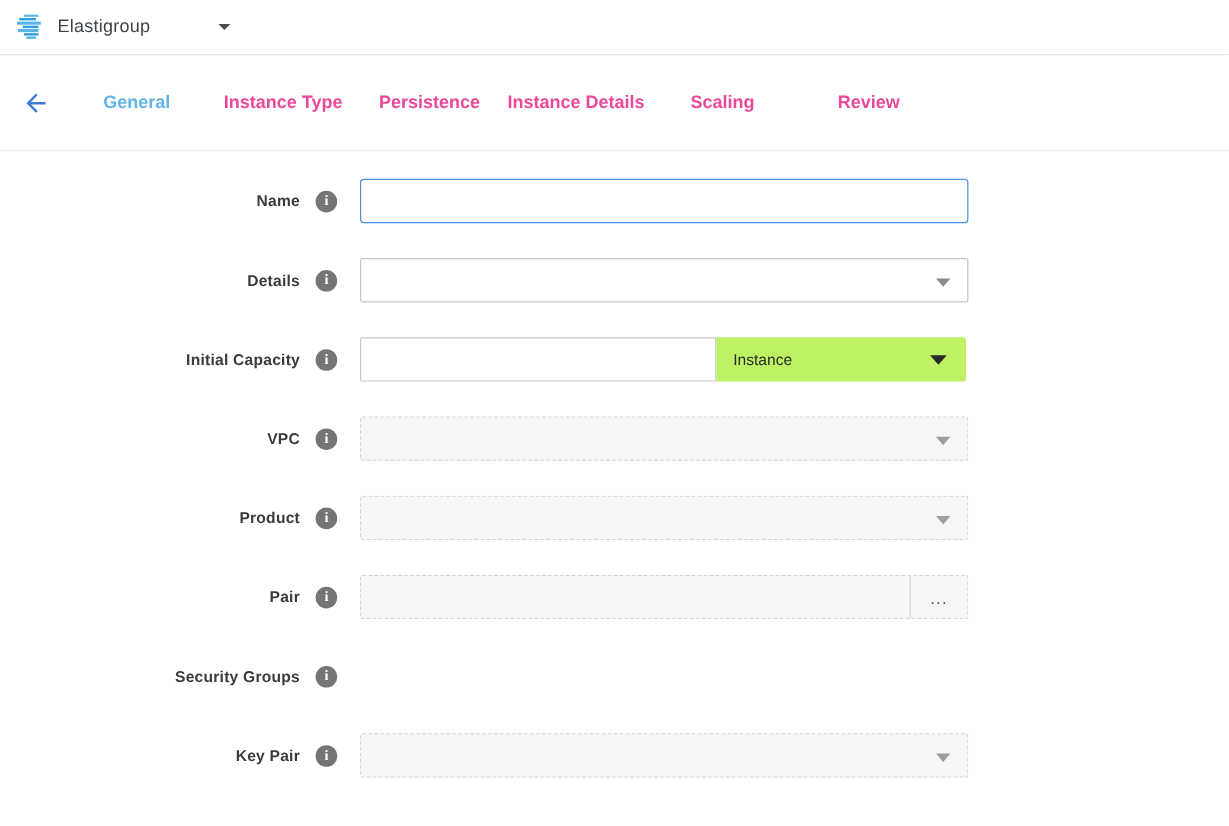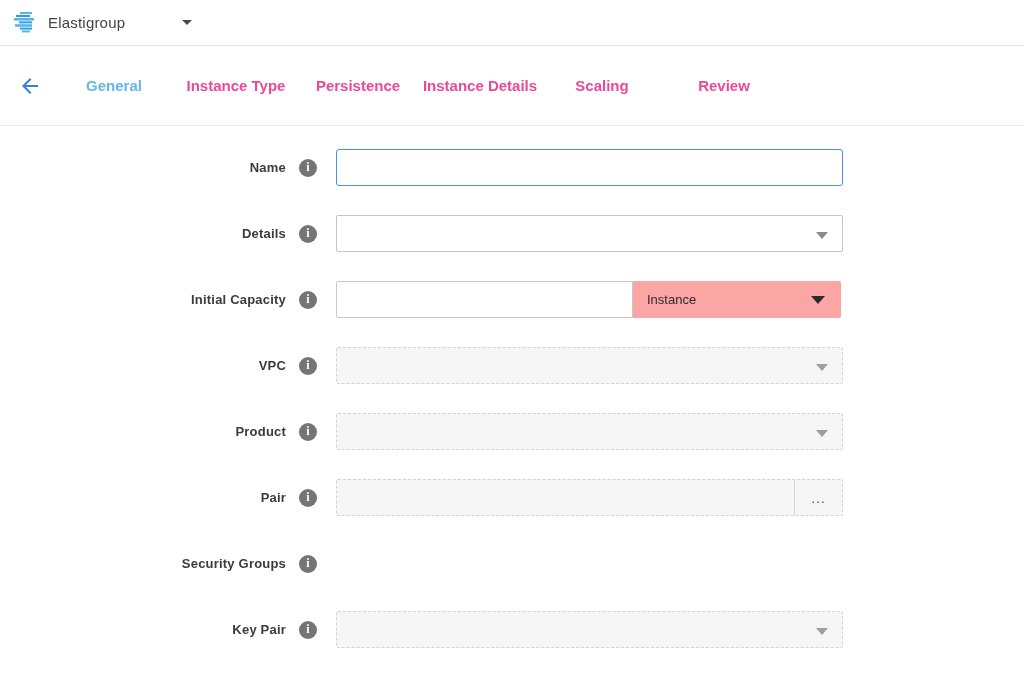--- a/index.html
+++ b/index.html
@@ -18,21 +18,21 @@
   
   .tabbar { height: 80px; display: flex; align-items: center; border-bottom: 1px solid #ececec; }
   .back-btn { width: 24px; height: 24px; margin-left: 18px; cursor: pointer; flex: 0 0 auto; }
   .tabs { display: flex; margin-left: 11px; font-weight: bold; }
   .tab { width: 122px; text-align: center; font-size: 15px; color: #ec4899;
     cursor: pointer; white-space: nowrap; }
   .tab.active { color: #64b5e8; }
 
   
   .form { padding-top: 23px; }
-  .row { display: flex; align-items: center; height: 37px; margin-bottom: 29px; padding-left: 36px; }
+  .row { display: flex; align-items: center; height: 37px; margin-bottom: 29px; }
   .label-group { width: 281px; display: flex; justify-content: flex-end; align-items: center;
     flex: 0 0 auto; }
   .field-label { font-size: 13px; font-weight: bold; color: #3b3b3b; letter-spacing: .2px; }
   .info-icon { width: 18px; height: 18px; border-radius: 50%; background: #757575;
     color: #ffffff; font-family: "Liberation Serif", serif; font-size: 12px; font-weight: bold;
     display: flex; align-items: center; justify-content: center; margin-left: 13px;
     cursor: pointer; flex: 0 0 auto; }
   .control { margin-left: 19px; display: flex; align-items: center; }
 
   .text-input { width: 507px; height: 37px; border: 1.5px solid #4a90e2; border-radius: 3px;
@@ -41,21 +41,21 @@
   .select { position: relative; width: 507px; height: 37px; background: #fff;
     border: 1px solid #c4c4c4; border-radius: 2px; cursor: pointer; }
   .select .caret { position: absolute; right: 14px; top: 16px; width: 0; height: 0;
     border-left: 6px solid transparent; border-right: 6px solid transparent;
     border-top: 7px solid #8a8a8a; }
   .select.disabled { background: #f6f6f6; border: 1px dashed #d3d3d3; cursor: default; }
   .select.disabled .caret { border-top-color: #9e9e9e; }
 
   .cap-input { width: 297px; height: 37px; border: 1px solid #c9c9c9; border-radius: 2px 0 0 2px;
     outline: none; font-size: 14px; padding: 0 10px; color: #333; background: #fff; }
-  .unit-select { position: relative; width: 208px; height: 37px; background: #fca5a5;
+  .unit-select { position: relative; width: 208px; height: 37px; background: #bef264;
     border-radius: 0 2px 2px 0; display: flex; align-items: center; padding-left: 14px;
     cursor: pointer; }
   .unit-label { font-size: 13px; color: #2b2b2b; }
   .unit-select .caret { position: absolute; right: 16px; top: 15px; width: 0; height: 0;
     border-left: 7px solid transparent; border-right: 7px solid transparent;
     border-top: 8px solid #2b2b2b; }
 
   .image-field { width: 507px; height: 37px; background: #f6f6f6; border: 1px dashed #d3d3d3;
     border-radius: 2px; display: flex; }
   .image-main { flex: 1 1 auto; }

